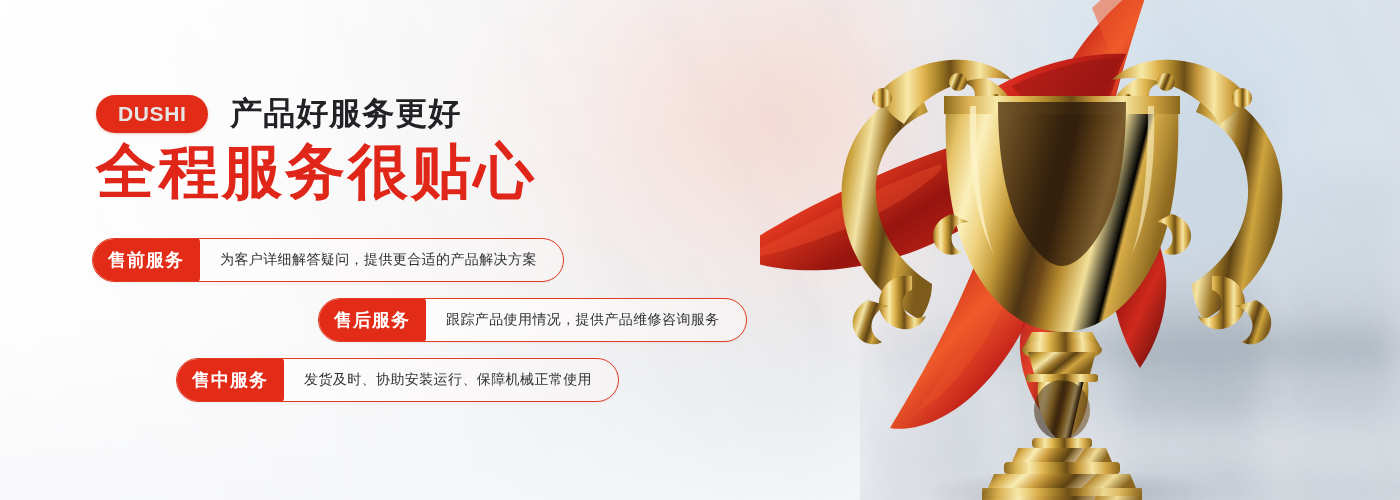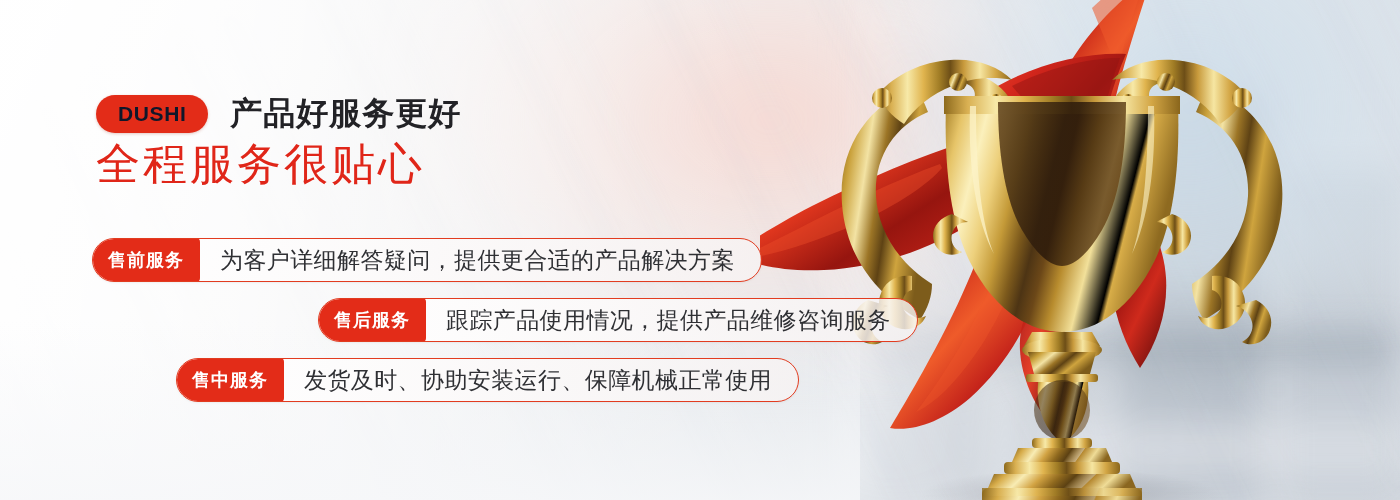--- a/index.html
+++ b/index.html
@@ -154,42 +154,42 @@
     gap: 22px;
   }
   .badge {
     display: inline-flex;
     align-items: center;
     justify-content: center;
     height: 38px;
     padding: 0 22px;
     border-radius: 19px;
     background: #e32c18;
-    color: #0f172a;
+    color: #e5e5e5;
     font-size: 21px;
     font-weight: 700;
     letter-spacing: 0.6px;
     font-family: "Liberation Sans", sans-serif;
     box-shadow: 0 1px 3px rgba(160,40,20,0.25);
   }
   .eyebrow-text {
     font-size: 32px;
     font-weight: 700;
     color: #222226;
     letter-spacing: 1px;
     white-space: nowrap;
   }
 
   .headline {
     position: absolute;
     left: 96px;
     top: 142px;
-    font-size: 44px;
+    font-size: 60px;
     line-height: 1.0;
-    font-weight: 400;
+    font-weight: 700;
     color: #e02619;
     letter-spacing: 3px;
     white-space: nowrap;
     text-shadow: 0 1px 0 rgba(255,255,255,0.5);
   }
 
   
   .rows {
     position: absolute;
     left: 0;
@@ -228,21 +228,21 @@
     color: #ffffff;
     font-size: 18px;
     font-weight: 700;
     letter-spacing: 1px;
     white-space: nowrap;
   }
   .row-desc {
     display: flex;
     align-items: center;
     padding: 0 26px 0 20px;
-    font-size: 23px;
+    font-size: 14px;
     color: #2f3034;
     letter-spacing: 0.4px;
     white-space: nowrap;
   }
 </style>
 </head>
 <body>
 
 <div class="banner">
 

